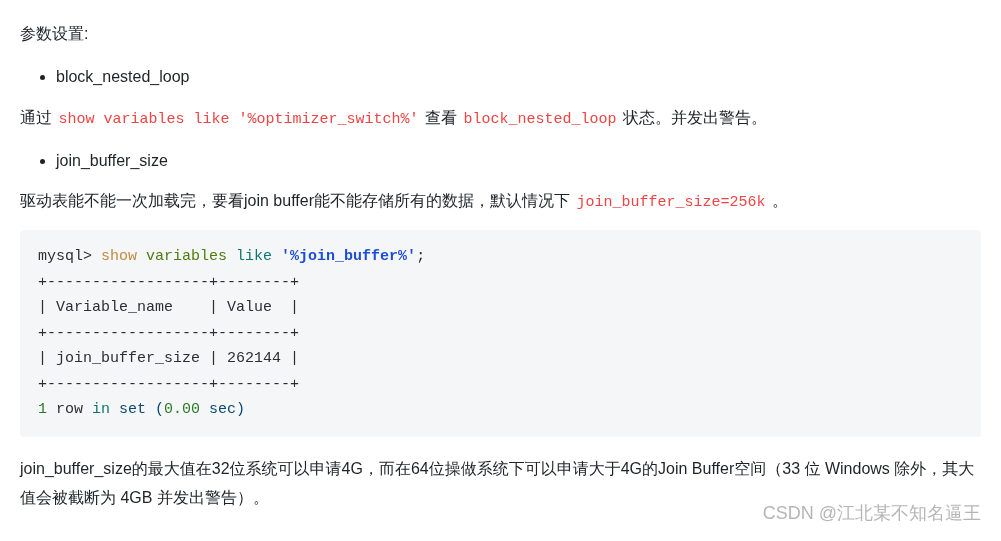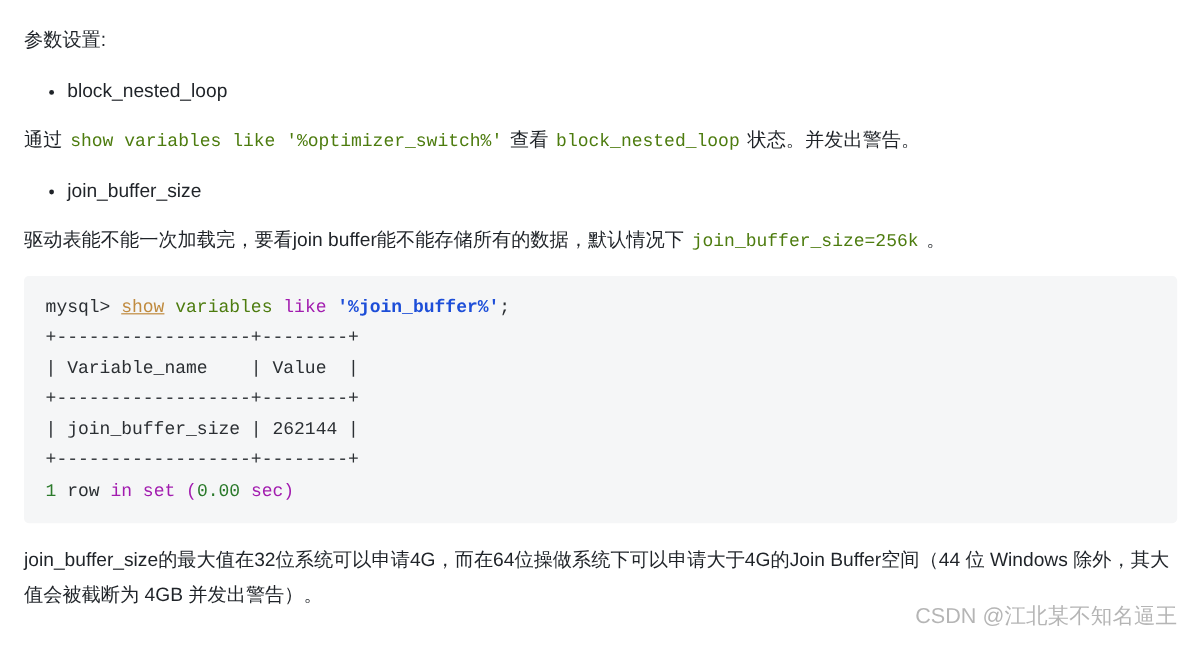--- a/index.html
+++ b/index.html
@@ -22,44 +22,44 @@
     }
     ul {
       margin: 12px 0 12px 36px;
       padding: 0;
     }
     li {
       margin-bottom: 6px;
       font-size: 16px;
     }
     .inline-code {
-      color: #4d7c0f;
+      color: #ef4444;
       font-family: "SFMono-Regular", Consolas, "Courier New", monospace;
       font-size: 15px;
       padding: 1px 2px;
       margin-top: 12px;
     }
     .code-block {
       background: #f5f6f7;
       border-radius: 4px;
       padding: 14px 18px;
       margin: 14px 0 18px 0;
       font-family: "SFMono-Regular", Consolas, "Courier New", monospace;
       font-size: 15px;
       line-height: 1.7;
       white-space: pre;
       color: #2b2f33;
       overflow-x: auto;
     }
-    .kw-show { color: #c08b3f; text-decoration: underline; }
-    .kw-like { color: #a21caf; text-align: center; }
+    .kw-show { color: #c08b3f; }
+    .kw-like { color: #0f766e; text-align: center; }
     .kw-vars { color: #4d7c0f; }
     .str { color: #1d4ed8; font-weight: bold; }
     .num { color: #2b7a2b; }
-    .paren { color: #a21caf; }
+    .paren { color: #0c4a6e; }
     .watermark {
       position: fixed;
       right: 20px;
       bottom: 12px;
       color: rgba(120,120,120,0.55);
       font-size: 18px;
       font-family: "PingFang SC","Microsoft YaHei",sans-serif;
       pointer-events: none;
       user-select: none;
     }
@@ -86,15 +86,15 @@
 </p>
 
 <div class="code-block"><span>mysql&gt; </span><span class="kw-show">show</span><span class="kw-vars"> variables </span><span class="kw-like">like</span><span> </span><span class="str">'%join_buffer%'</span><span>;</span>
 <span>+------------------+--------+</span>
 <span>| Variable_name    | Value  |</span>
 <span>+------------------+--------+</span>
 <span>| join_buffer_size | 262144 |</span>
 <span>+------------------+--------+</span>
 <span class="num">1</span><span> row </span><span class="kw-like">in</span><span class="paren"> set (</span><span class="num">0.00</span><span class="paren"> sec)</span></div>
 
-<p>join_buffer_size的最大值在32位系统可以申请4G，而在64位操做系统下可以申请大于4G的Join Buffer空间（44 位 Windows 除外，其大值会被截断为 4GB 并发出警告）。</p>
+<p>join_buffer_size的最大值在32位系统可以申请4G，而在64位操做系统下可以申请大于4G的Join Buffer空间（33 位 Windows 除外，其大值会被截断为 4GB 并发出警告）。</p>
 
 <div class="watermark">CSDN @江北某不知名逼王</div>
 
 </body></html>

